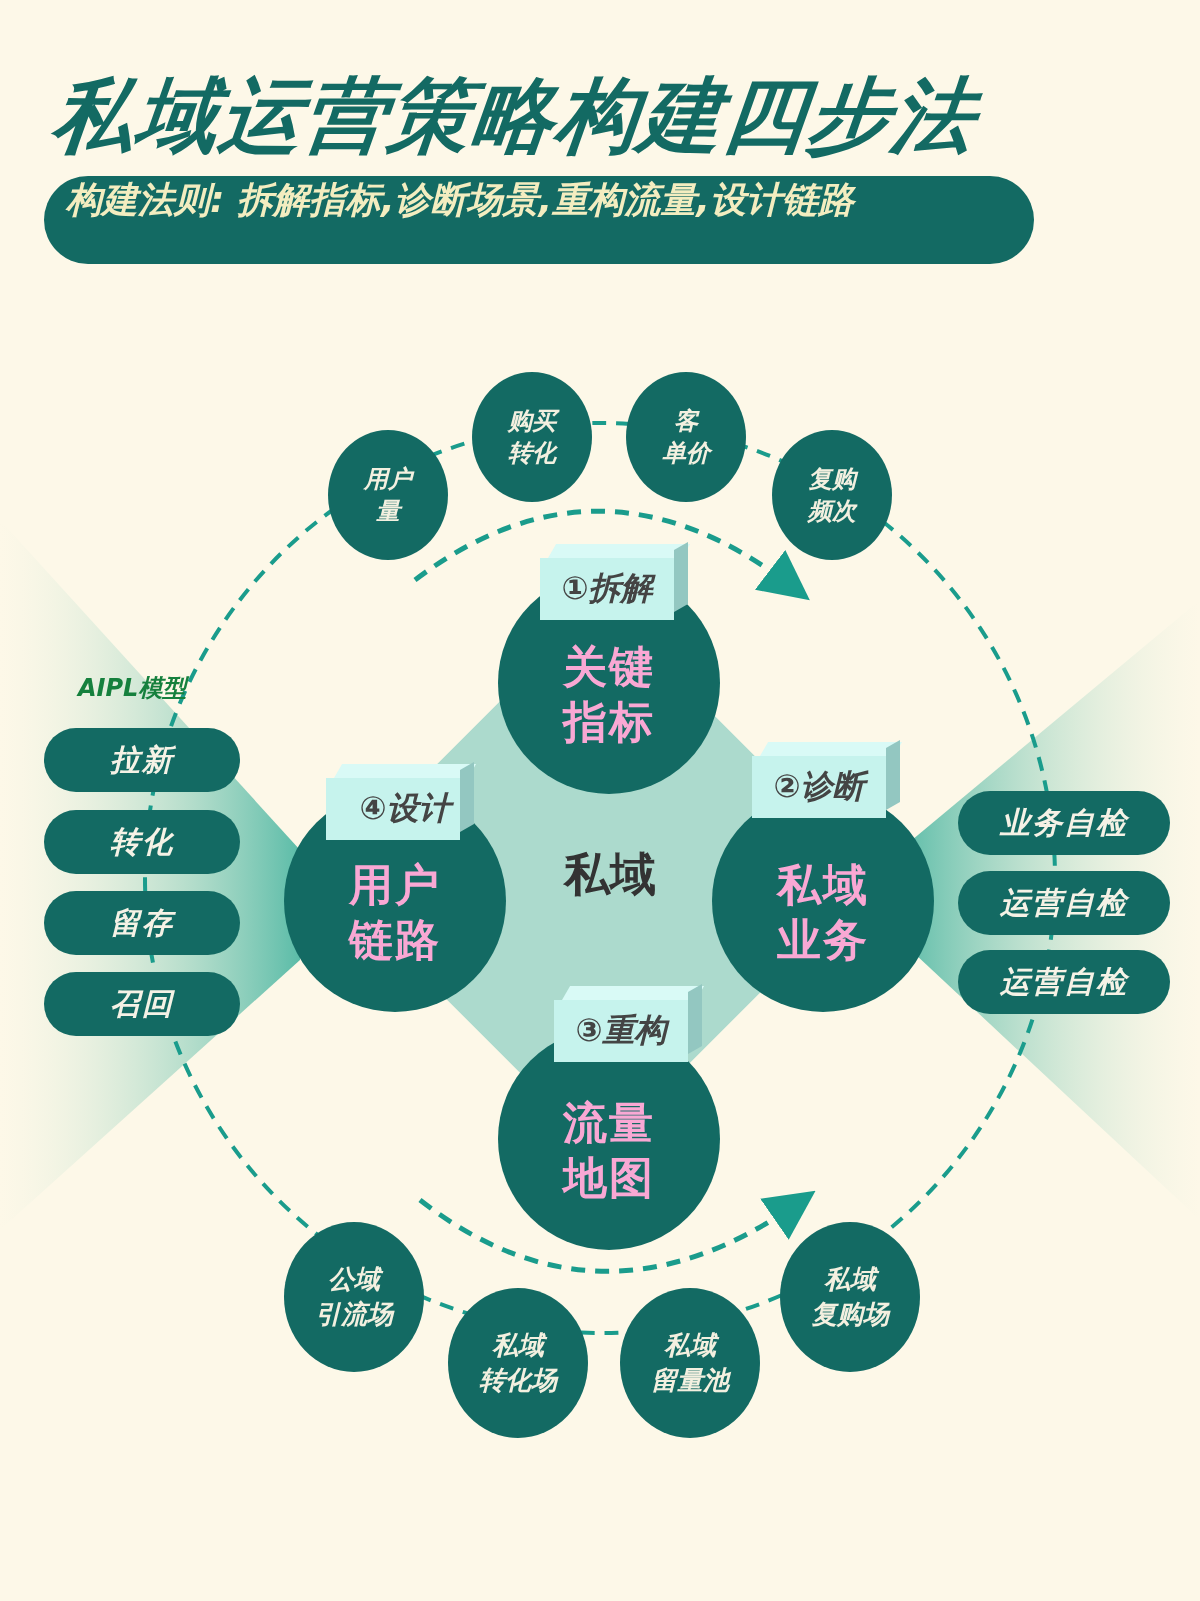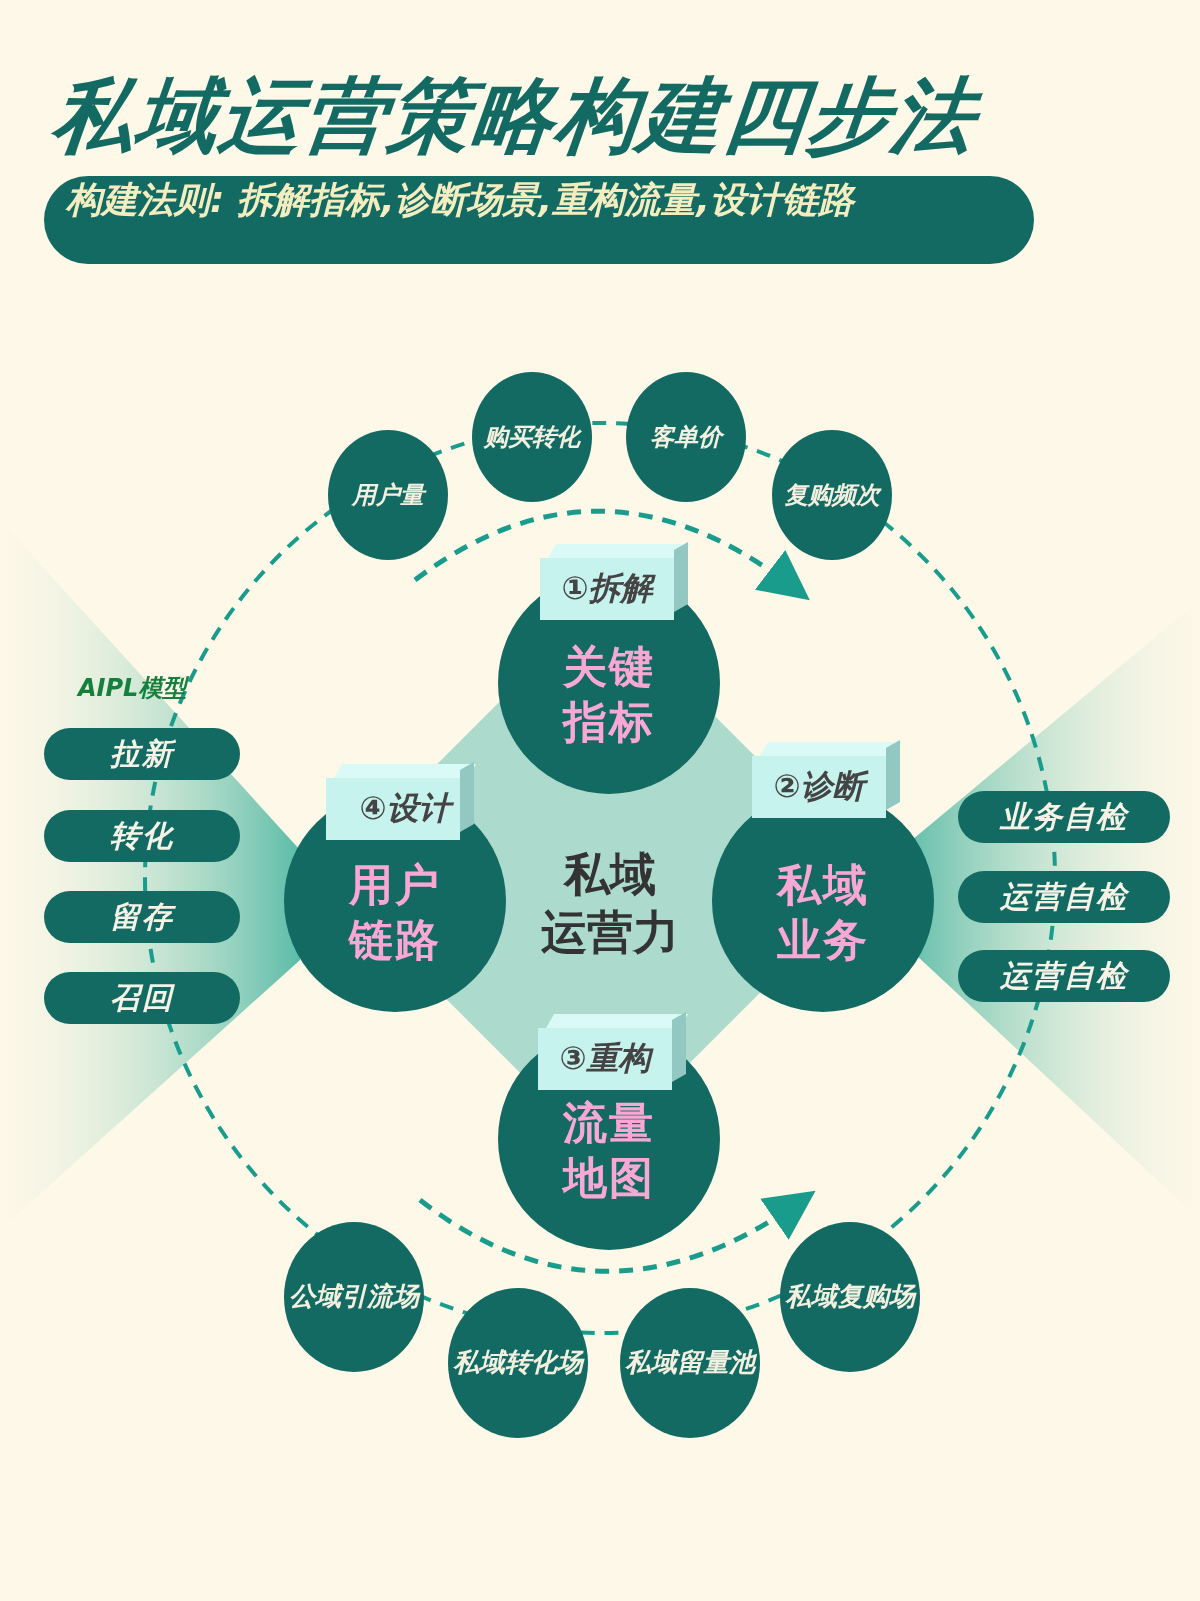--- a/index.html
+++ b/index.html
@@ -23,21 +23,21 @@
       display: flex; align-items: flex-start; padding-left: 22px;
     }
     #subtitle-pill span {
       color: #f3edc0; font-size: 36px; font-weight: bold; font-style: italic;
       white-space: nowrap;
     }
     svg.bg { position: absolute; left: 0; top: 0; }
     .circle {
       position: absolute; border-radius: 50%;
       background: #136a63;
-      display: flex; flex-direction: row; align-items: center; justify-content: center;
+      display: flex; flex-direction: column; align-items: center; justify-content: center;
       color: #f3f0e0; text-align: center;
     }
     .small-circle { width: 120px; height: 130px; font-size: 24px; font-weight: bold; line-height: 1.35; font-style: italic; }
     .bottom-circle { width: 140px; height: 150px; font-size: 26px; font-weight: bold; line-height: 1.35; font-style: italic; }
     .big-circle { width: 222px; height: 222px; }
     .big-circle .main {
       color: #f9a8d4; font-size: 44px; font-weight: bold; line-height: 1.25;
       margin-top: 22px; letter-spacing: 2px;
     }
     .label-box {
@@ -53,21 +53,21 @@
       background: #93c7c1;
       transform: skewY(-30deg); transform-origin: left top;
     }
     .label-box::before {
       content: ""; position: absolute; left: 8px; top: -14px;
       width: 134px; height: 14px;
       background: #d9faf6;
       transform: skewX(-30deg); transform-origin: left bottom;
     }
     .pill {
-      position: absolute; height: 52px; border-radius: 33px;
+      position: absolute; height: 64px; border-radius: 33px;
       background: #136a63; color: #f5f2e6;
       display: flex; align-items: center; justify-content: center;
       font-size: 30px; font-weight: bold; font-style: italic; letter-spacing: 2px;
     }
     .left-pill { left: 44px; width: 196px; }
     .right-pill { left: 958px; width: 212px; }
     #aipl-title {
       left: 78px; top: 672px; color: #15803d; font-size: 24px; font-weight: bold; font-style: italic;
     }
     #center-text {
@@ -124,21 +124,20 @@
   <span>客</span>
   <span>单价</span>
 </div>
 <div class="circle small-circle" style="left:772px;top:430px;">
   <span>复购</span>
   <span>频次</span>
 </div>
 
 <div id="center-text" class="abs">
   <div>私域</div>
-  <div>运营力</div>
 </div>
 
 <div class="circle big-circle" style="left:498px;top:572px;">
   <div class="main">
     <div>关键</div>
     <div>指标</div>
   </div>
 </div>
 <div class="label-box" style="left:540px;top:558px;text-align:right;">①拆解</div>
 
@@ -149,21 +148,21 @@
   </div>
 </div>
 <div class="label-box" style="left:752px;top:756px;">②诊断</div>
 
 <div class="circle big-circle" style="left:498px;top:1028px;">
   <div class="main">
     <div>流量</div>
     <div>地图</div>
   </div>
 </div>
-<div class="label-box" style="left:538px;top:1000px;margin-top:28px;">③重构</div>
+<div class="label-box" style="left:554px;top:1000px;">③重构</div>
 
 <div class="circle big-circle" style="left:284px;top:790px;">
   <div class="main">
     <div>用户</div>
     <div>链路</div>
   </div>
 </div>
 <div class="label-box" style="left:326px;top:778px;padding-left:24px;">④设计</div>
 
 <div id="aipl-title" class="abs">AIPL模型</div>

